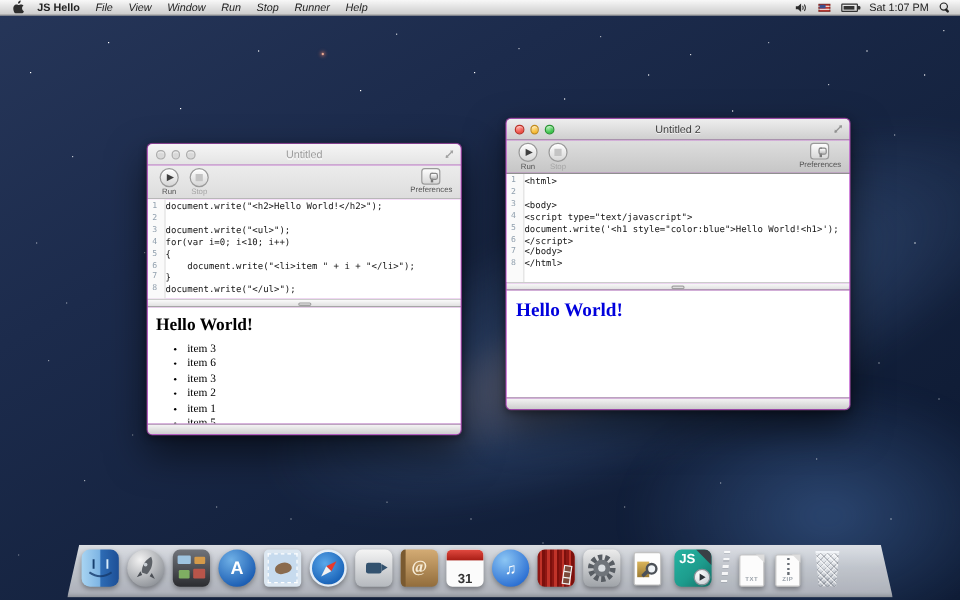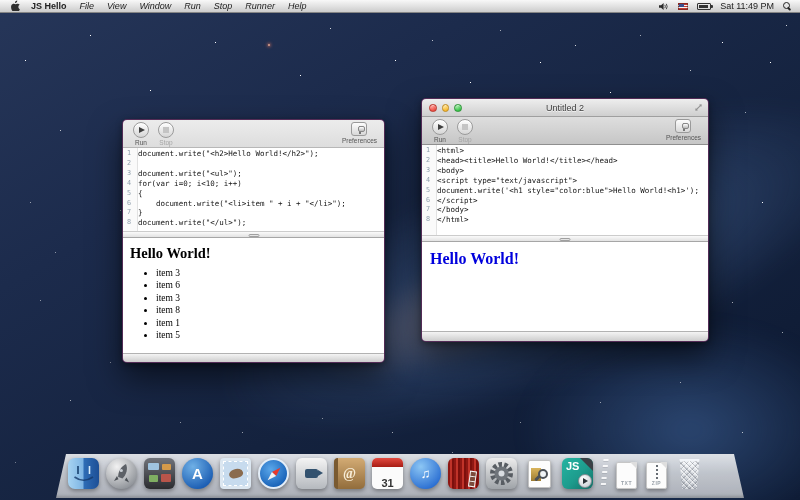--- a/index.html
+++ b/index.html
@@ -59,21 +59,21 @@
   .icn-batt { width:14px; height:7px; border:1px solid #333; border-radius:1px; position:relative; }
   .icn-batt::before { content:''; position:absolute; left:1px; top:1px; bottom:1px; width:70%; background:#333; }
   .icn-batt::after { content:''; position:absolute; right:-3px; top:1.5px; width:2px; height:3px; background:#333; border-radius:0 1px 1px 0; }
   .icn-mag { width:8px; height:8px; position:relative; }
   .icn-mag::before { content:''; position:absolute; left:0; top:0; width:5px; height:5px; border:1.4px solid #222; border-radius:50%; }
   .icn-mag::after { content:''; position:absolute; left:5.2px; top:5.2px; width:1.6px; height:3.6px; background:#222; transform:rotate(-45deg); border-radius:1px; }
 
   
   .window { position:absolute; display:flex; flex-direction:column; border-radius:5px; overflow:hidden;
     box-shadow:0 15px 32px rgba(0,0,0,.55), 0 2px 6px rgba(0,0,0,.35); z-index:10;
-    border:1px solid rgba(60,60,60,.55); background:#701a75; }
+    border:1px solid rgba(60,60,60,.55); background:#d946ef; }
   .win-left  { left:122px; top:119px; width:263px; height:244px; }
   .win-right { left:421px; top:98px;  width:288px; height:244px; z-index:12; }
 
   .titlebar { height:18px; flex:0 0 auto; position:relative; display:flex; align-items:center; justify-content:center; }
   .active   .titlebar { background:linear-gradient(#eeeeee,#cfcfcf); border-bottom:1px solid #9f9f9f; }
   .inactive .titlebar { background:linear-gradient(#f5f5f5,#e4e4e4); border-bottom:1px solid #c0c0c0; }
   .win-title { font-size:9px; text-shadow:0 1px 0 rgba(255,255,255,.7); }
   .active .win-title { color:#3d3d3d; }
   .inactive .win-title { color:#9c9c9c; }
   .lights { position:absolute; left:7px; top:5px; display:flex; gap:5px; }
@@ -230,26 +230,38 @@
         <span class="mb-item">Help</span>
       </span>
   </div>
   <div class="mb-right">
     <svg class="icn-vol" viewBox="0 0 12 10">
       <path fill="#2a2a2a" d="M0 3.5h2.5L5.5.8v8.4L2.5 6.5H0z"></path>
       <path fill="none" stroke="#2a2a2a" stroke-width="1" d="M7 3q1.2 2 0 4M8.8 1.8q2 3.2 0 6.4"></path>
     </svg>
     <span class="icn-flag"></span>
     <span class="icn-batt"></span>
-    <span class="mb-clock">Sat 11:49 PM</span>
+    <span class="mb-clock">Sat 1:07 PM</span>
     <span class="icn-mag"></span>
   </div>
 </div>
 
 <div class="window win-left inactive">
+  <div class="titlebar">
+    <div class="lights">
+      <span class="light l-close"></span>
+      <span class="light l-min"></span>
+      <span class="light l-zoom"></span>
+    </div>
+    <span class="win-title">Untitled</span>
+    <svg class="rsz" viewBox="0 0 10 10">
+      <path fill="none" stroke="#7a7a7a" stroke-width="1.2" d="M2 8L8 2"></path>
+      <path fill="#7a7a7a" d="M8.5 1.5l-3 .4 2.6 2.6zM1.5 8.5l3-.4-2.6-2.6z"></path>
+    </svg>
+  </div>
   <div class="toolbar">
     <div class="tb-group">
       <div class="tb-circle">
           <span class="tb-play"></span>
         </div>
       <span class="tb-lbl">Run</span>
     </div>
     <div class="tb-group">
       <div class="tb-circle">
           <span class="tb-stop"></span>
@@ -307,21 +319,21 @@
   <div class="splitter">
       <span class="grip"></span>
     </div>
   <div class="output">
     <div class="out-h2">Hello World!</div>
     <ul class="out-ul">
 
     <li>item 3</li>
         <li>item 6</li>
         <li>item 3</li>
-        <li>item 8</li>
+        <li>item 2</li>
         <li>item 1</li>
         <li>item 5</li>
       </ul>
   </div>
   <div class="bottombar"></div>
 </div>
 
 <div class="window win-right active">
   <div class="titlebar">
     <div class="lights">
@@ -356,21 +368,20 @@
   </div>
   <div class="code">
 
       <div class="code-line">
         <span class="ln">1</span>
         <span class="ct">&lt;html&gt;</span>
       </div>
 
       <div class="code-line">
         <span class="ln">2</span>
-        <span class="ct">&lt;head&gt;&lt;title&gt;Hello World!&lt;/title&gt;&lt;/head&gt;</span>
       </div>
 
       <div class="code-line">
         <span class="ln">3</span>
         <span class="ct">&lt;body&gt;</span>
       </div>
 
       <div class="code-line">
         <span class="ln">4</span>
         <span class="ct">&lt;script type="text/javascript"&gt;</span>

